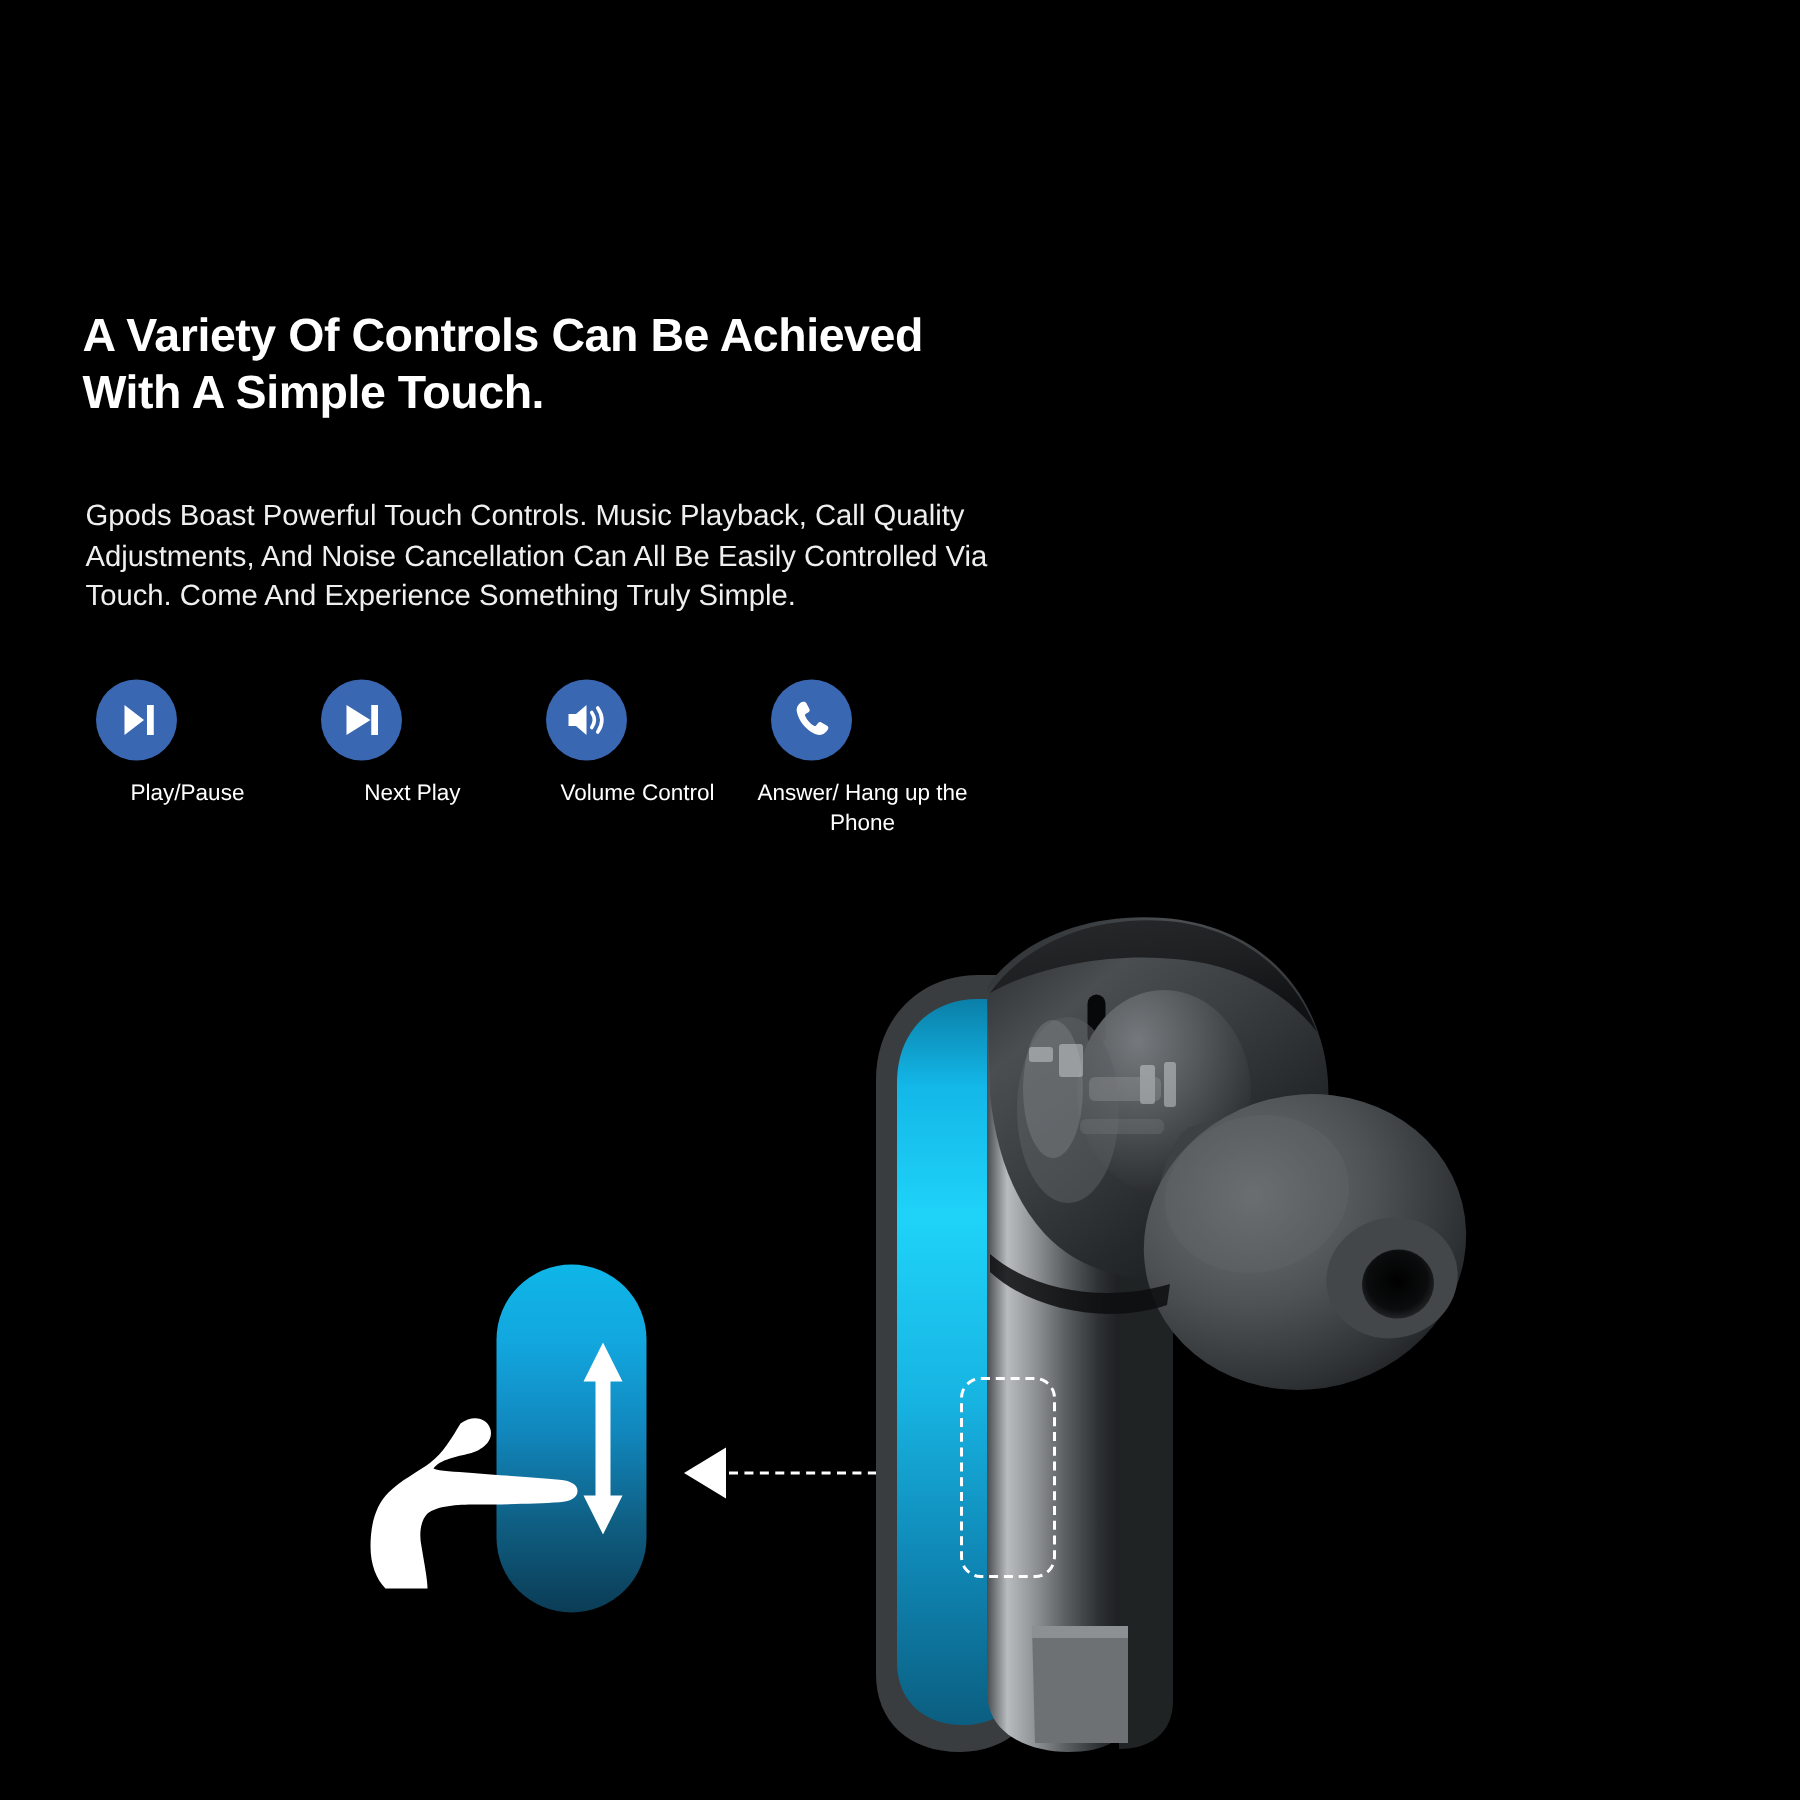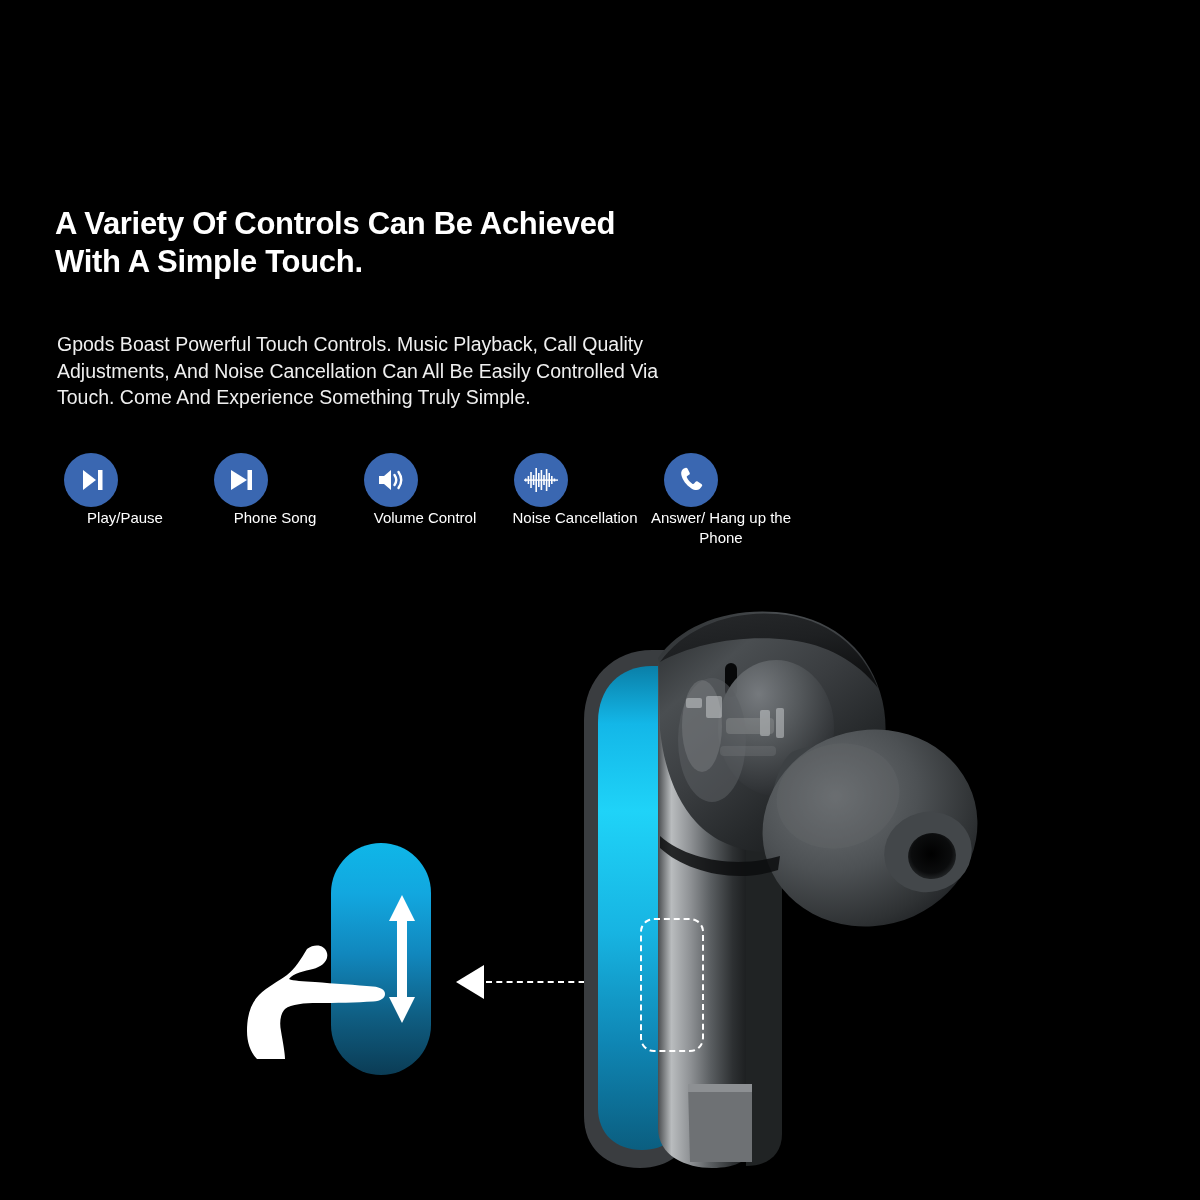--- a/index.html
+++ b/index.html
@@ -66,21 +66,21 @@
   }
   .feature{position:relative;width:150px;}
   .feature-icon{
     width:54px;height:54px;border-radius:50%;
     background:#3a67b1;
     display:flex;align-items:center;justify-content:center;
     margin-left:14px;
   }
   .feature-icon svg{display:block;}
   .feature-label{
-    margin-top:1px;width:150px;text-align:center;
+    margin-top:12px;width:150px;text-align:center;
     font-size:15px;line-height:1.35;color:#ffffff;font-weight:400;
   }
   .feature:nth-child(5) .feature-label{transform:translateX(-4px);}
   .feature:nth-child(6) .feature-label{width:186px;margin-left:-18px;}
 
   
   .touch-area-label{
     position:absolute;left:275px;top:757px;
     font-size:36px;font-weight:400;color:#ffffff;letter-spacing:0.5px;
   }
@@ -144,57 +144,35 @@
       <div class="feature-label">Play/Pause</div>
     </div>
 
     <div class="feature">
       <div class="feature-icon">
         <svg width="30" height="30" viewBox="0 0 30 30">
           <path d="M5 5 L21 15 L5 25 Z" fill="#fff"></path>
           <rect x="21.5" y="5" width="4.5" height="20" fill="#fff"></rect>
         </svg>
       </div>
-      <div class="feature-label">Phone Song</div>
+      <div class="feature-label">Next Play</div>
     </div>
 
 
     <div class="feature">
       <div class="feature-icon">
         <svg width="32" height="30" viewBox="0 0 32 30">
           <path d="M4 11 H9 L16 5 V25 L9 19 H4 Z" fill="#fff"></path>
           <path d="M19.5 10 Q23 15 19.5 20" stroke="#fff" stroke-width="2.4" fill="none" stroke-linecap="round"></path>
           <path d="M23.5 7 Q29 15 23.5 23" stroke="#fff" stroke-width="2.4" fill="none" stroke-linecap="round"></path>
         </svg>
       </div>
       <div class="feature-label">Volume Control</div>
     </div>
 
-    <div class="feature">
-      <div class="feature-icon">
-        <svg width="34" height="28" viewBox="0 0 34 28">
-          <g fill="#fff">
-            <rect x="1" y="12.5" width="1.6" height="3"></rect>
-            <rect x="3.6" y="10" width="1.6" height="8"></rect>
-            <rect x="6.2" y="6" width="1.6" height="16"></rect>
-            <rect x="8.8" y="9" width="1.6" height="10"></rect>
-            <rect x="11.4" y="2" width="1.6" height="24"></rect>
-            <rect x="14" y="7" width="1.6" height="14"></rect>
-            <rect x="16.6" y="4" width="1.6" height="20"></rect>
-            <rect x="19.2" y="9" width="1.6" height="10"></rect>
-            <rect x="21.8" y="3" width="1.6" height="22"></rect>
-            <rect x="24.4" y="7" width="1.6" height="14"></rect>
-            <rect x="27" y="10" width="1.6" height="8"></rect>
-            <rect x="29.6" y="12.5" width="1.6" height="3"></rect>
-          </g>
-          <rect x="0" y="13.4" width="34" height="1.4" fill="#fff"></rect>
-        </svg>
-      </div>
-      <div class="feature-label">Noise Cancellation</div>
-    </div>
 
     <div class="feature">
       <div class="feature-icon">
         <svg width="30" height="30" viewBox="0 0 30 30">
           <path d="M8.2 3.2 C6.2 4.4 4.6 6.8 5.3 9.8 C6.5 15.2 10.4 20.2 15.4 23.4 C18.5 25.4 21.6 25.6 23.6 23.9 C24.6 23.1 25.4 22.1 26 21.1 C26.5 20.2 26.2 19.4 25.4 18.9 L21.6 16.6 C20.8 16.1 20 16.3 19.4 17 L18.1 18.6 C17.7 19.1 17.1 19.2 16.6 18.9 C14.1 17.3 12 15 10.8 12.3 C10.6 11.8 10.7 11.2 11.2 10.9 L13 9.8 C13.8 9.3 14 8.5 13.6 7.7 L11.6 3.8 C11.1 2.9 10.3 2.6 9.4 2.9 C9 3 8.6 3.1 8.2 3.2 Z" fill="#fff"></path>
         </svg>
       </div>
       <div class="feature-label">Answer/ Hang up the Phone</div>
     </div>
 

